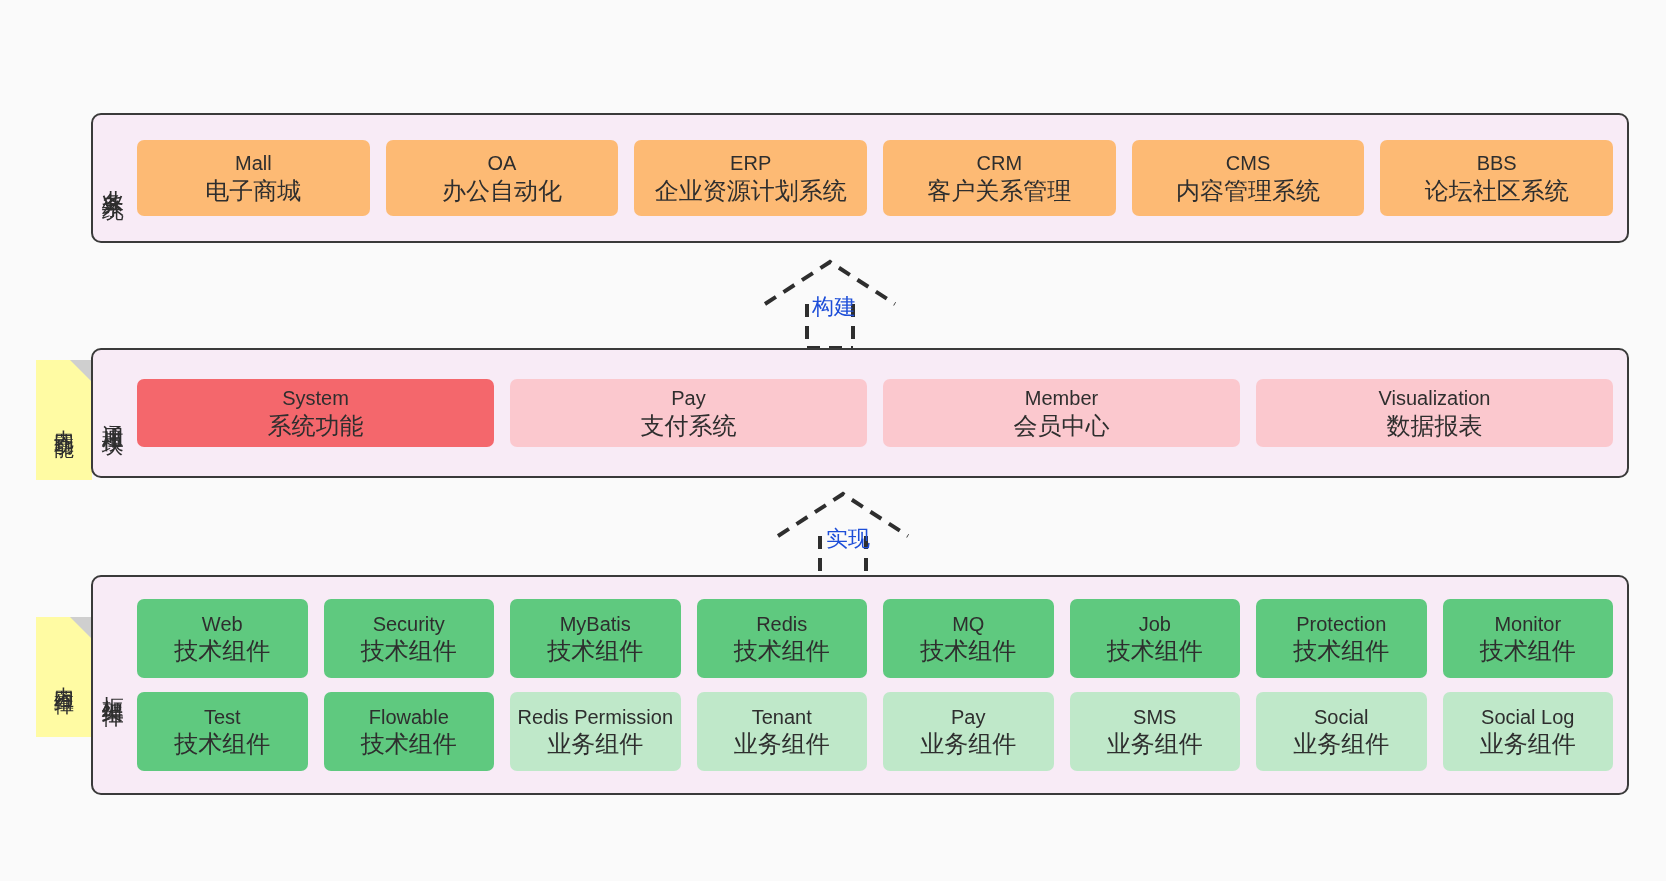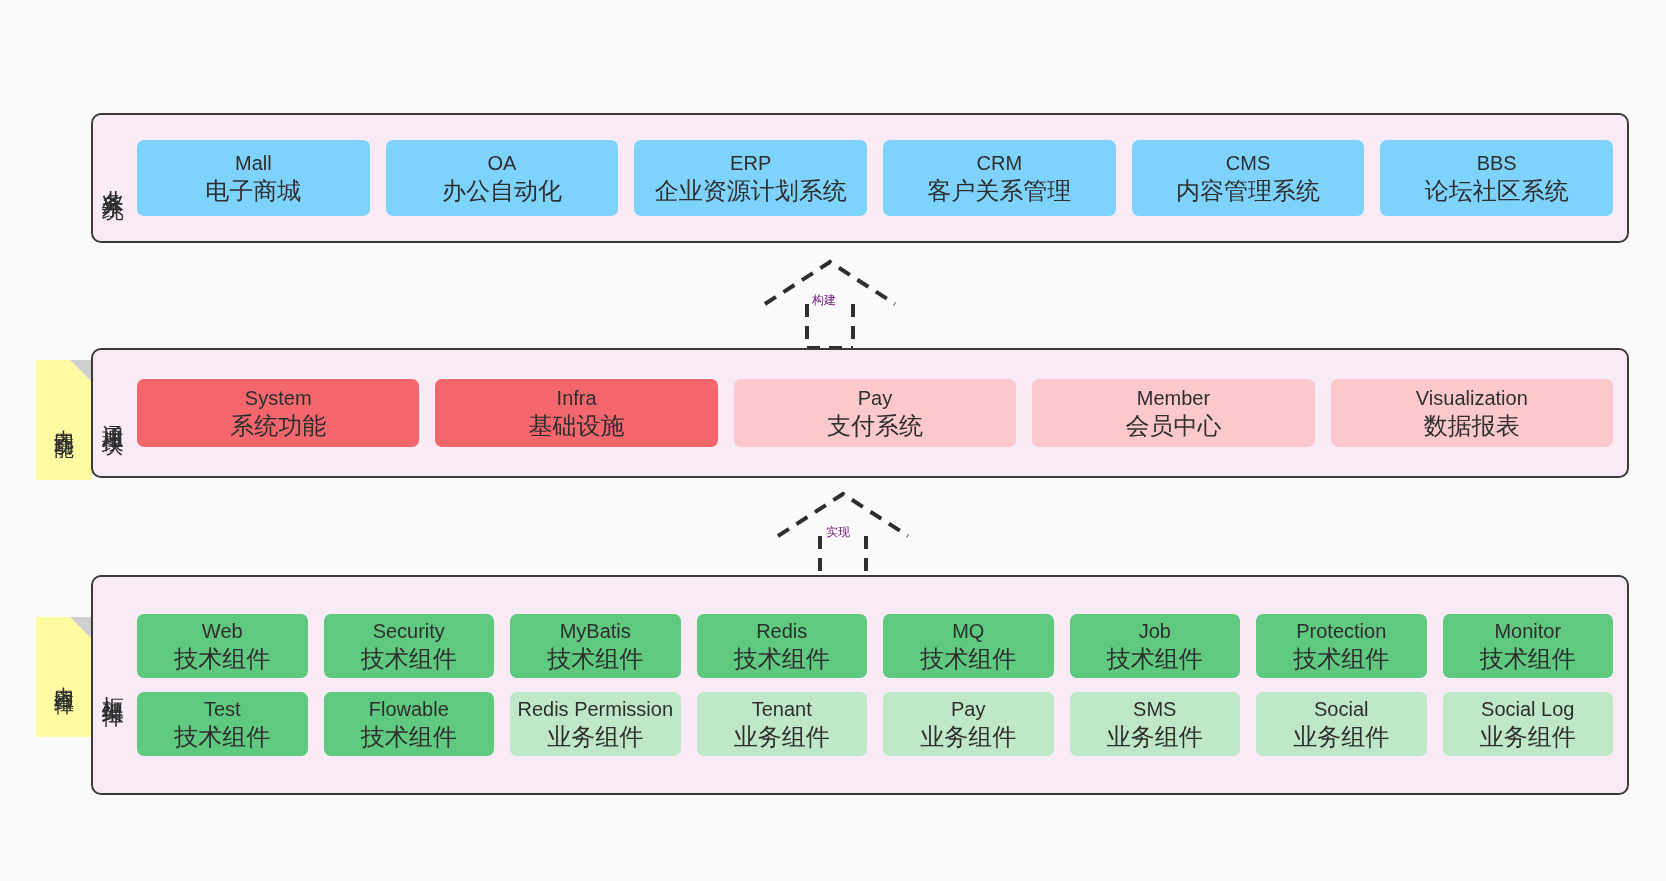--- a/index.html
+++ b/index.html
@@ -71,35 +71,35 @@
     justify-content: center;
     text-align: center;
     color: #2E2E2E;
     line-height: 1.22;
     padding: 4px 6px;
   }
   .box .b-name  { font-size: 20px; }
   .box .b-desc  { font-size: 24px; }
 
   
-  .c-blue       { background: #7dd3fc; }
+  .c-blue       { background: #fdba74; }
   .c-red        { background: #F4676C; }
   .c-pink       { background: #FBC8CE; }
   .c-green      { background: #5FC97F; }
   .c-lightgreen { background: #BFE8C9; }
 
   
   #layer-business  { left: 91px;  top: 113px; width: 1538px; height: 130px; }
   #layer-business  .box-row { height: 76px; }
 
   #layer-modules   { left: 91px;  top: 348px; width: 1538px; height: 130px; }
   #layer-modules   .box-row { height: 68px; }
 
   #layer-framework { left: 91px;  top: 575px; width: 1538px; height: 220px; }
-  #layer-framework .box-row { height: 64px; }
+  #layer-framework .box-row { height: 79px; }
 
   
   .sticky {
     position: absolute;
     box-sizing: border-box;
     background: #FFFBA3;
     display: flex;
     align-items: center;
     justify-content: center;
     font-size: 20px;
@@ -117,22 +117,22 @@
     width: 0; height: 0;
     border-top: 22px solid #CFCFCF;
     border-left: 22px solid transparent;
   }
   #sticky-modules   { left: 36px; top: 360px; width: 56px; height: 120px; }
   #sticky-framework { left: 36px; top: 617px; width: 56px; height: 120px; }
 
   
   .arrow-label {
     position: absolute;
-    font-size: 12px;
-    color: #701a75;
+    font-size: 22px;
+    color: #1d4ed8;
     background: transparent;
     user-select: none;
     white-space: nowrap;
   }
   #arrow-build-label { left: 812px; top: 292px; }
   #arrow-impl-label  { left: 826px; top: 524px; }
 
   svg.arrow { position: absolute; overflow: visible; }
 </style>
 </head>
@@ -184,24 +184,20 @@
   </div>
 
   <div class="layer" id="layer-modules">
     <div class="layer-title">通用模块</div>
     <div class="layer-body">
       <div class="box-row">
         <div class="box c-red">
           <span class="b-name">System</span>
           <span class="b-desc">系统功能</span>
         </div>
-        <div class="box c-red">
-          <span class="b-name">Infra</span>
-          <span class="b-desc">基础设施</span>
-        </div>
         <div class="box c-pink">
           <span class="b-name">Pay</span>
           <span class="b-desc">支付系统</span>
         </div>
         <div class="box c-pink">
           <span class="b-name">Member</span>
           <span class="b-desc">会员中心</span>
         </div>
         <div class="box c-pink">
           <span class="b-name">Visualization</span>

